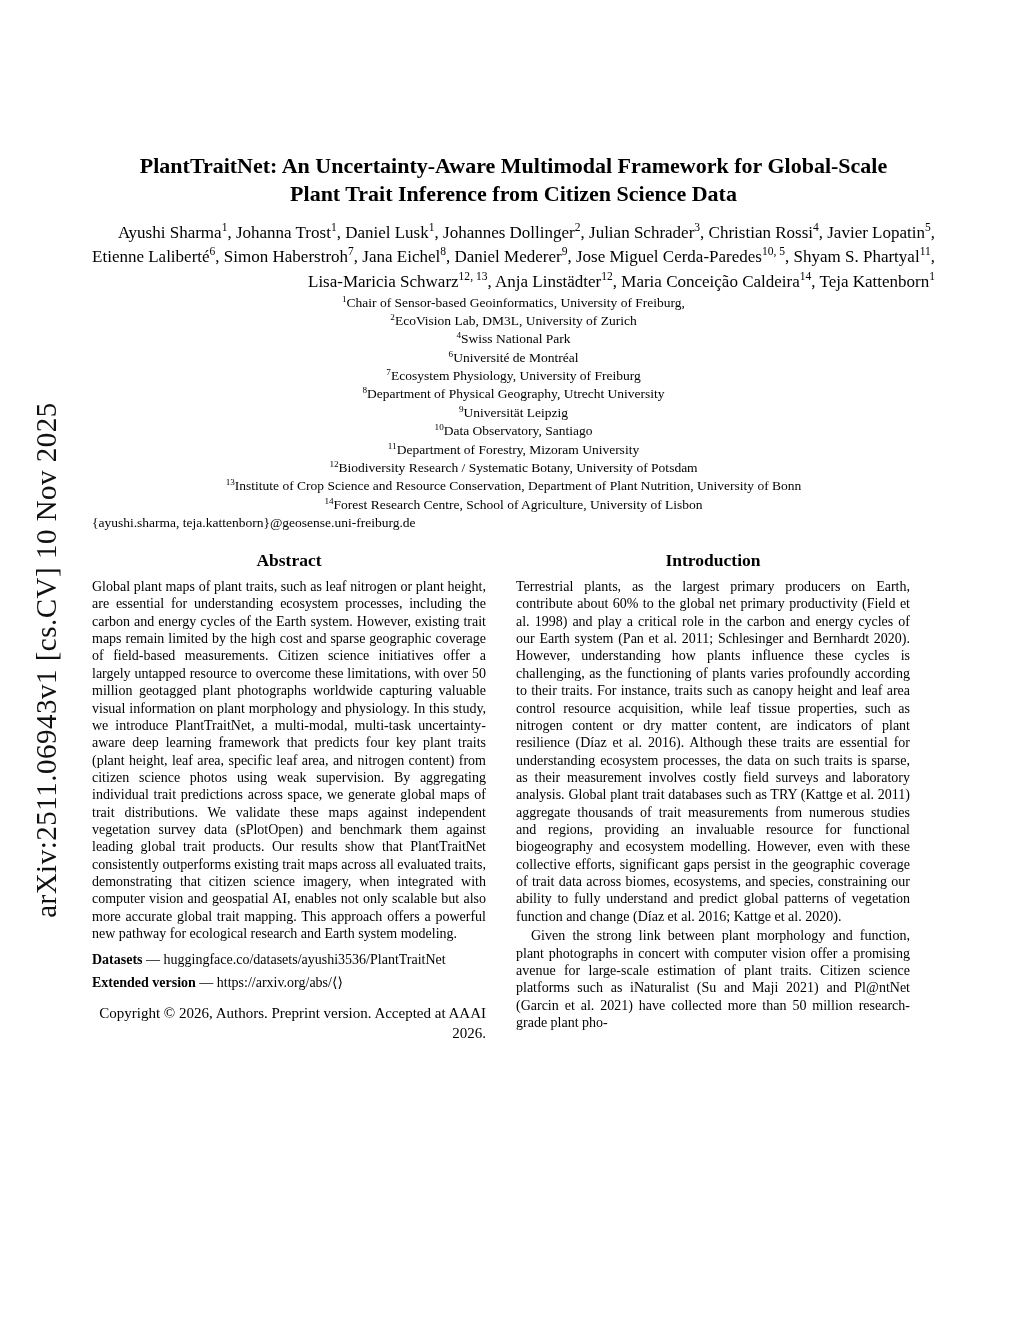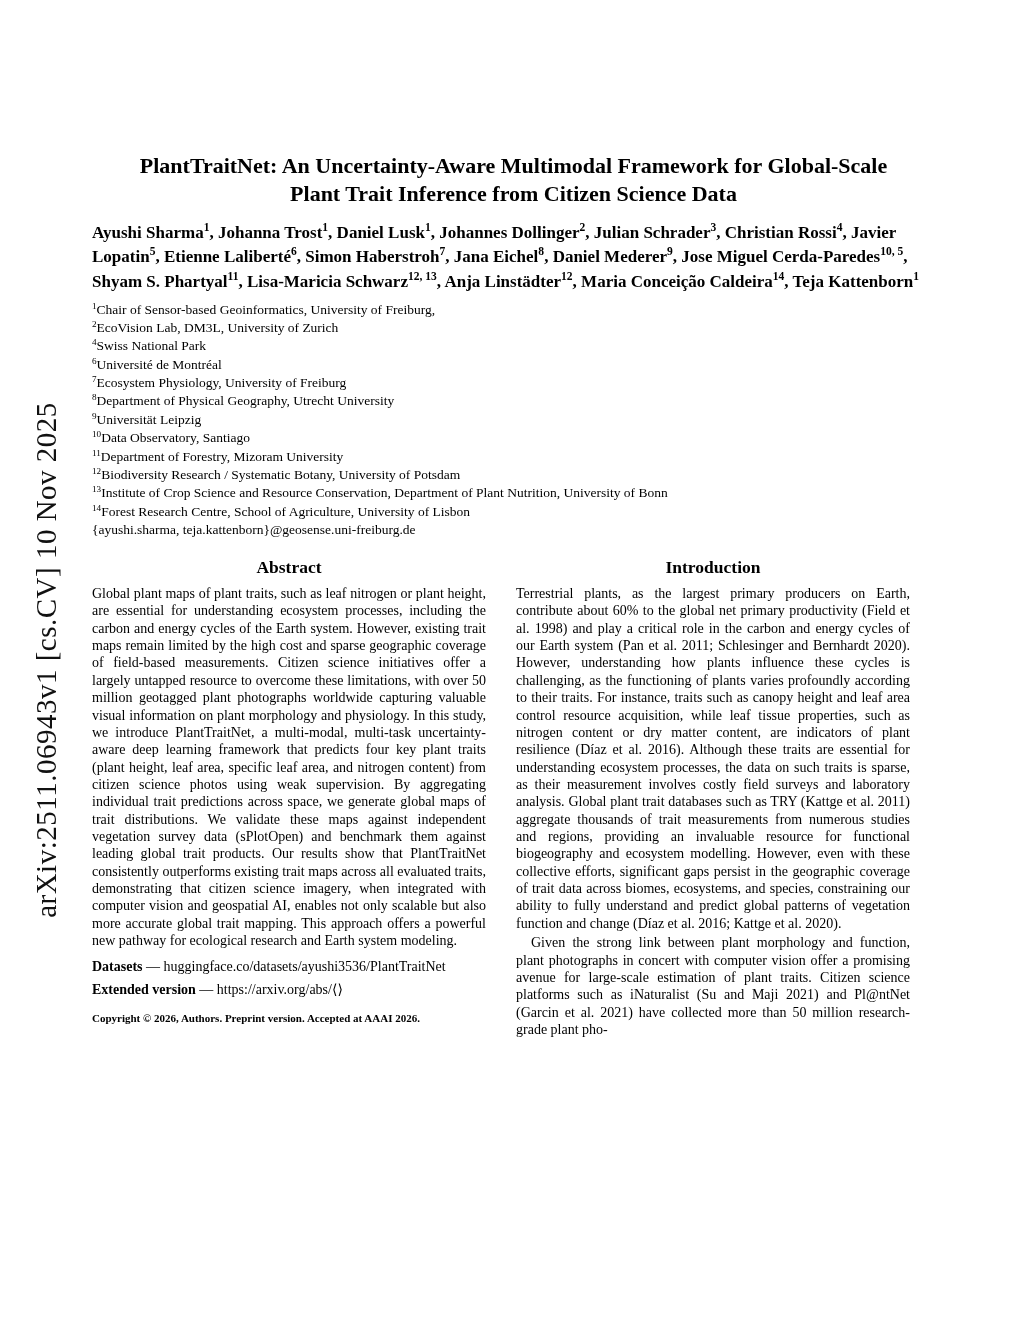--- a/index.html
+++ b/index.html
@@ -29,32 +29,31 @@
     top: 152px;
     width: 843px;
   }
   .title {
     text-align: center;
     font-weight: bold;
     font-size: 22px;
     line-height: 1.28;
   }
   .authors {
-    text-align: left;
-    font-weight: bold;
+    text-align: right;
+    font-weight: normal;
     font-size: 17px;
     line-height: 1.42;
     margin-top: 13px;
   }
   sup { font-size: 68%; line-height: 0; }
   .affiliations {
-    text-align: left;
+    text-align: center;
     font-size: 13.5px;
     line-height: 1.36;
-    margin-top: 7px;
   }
   .email {
     text-align: left;
     font-size: 13.5px;
     margin-top: 1px;
   }
   .columns {
     display: flex;
     gap: 30px;
     margin-top: 19px;
@@ -78,25 +77,24 @@
   .resource {
     font-size: 14px;
     line-height: 1.3;
     margin-top: 5px;
     padding-left: 18px;
     text-indent: -18px;
     text-align: left;
   }
   .resource .label { font-weight: bold; }
   .copyright {
-    font-size: 11px;
+    font-size: 15px;
     line-height: 1.32;
     margin-top: 12px;
-    text-align: left;
-    font-weight: bold;
+    text-align: right;
   }
 </style>
 </head>
 <body>
 
 <div class="page">
 
   <div class="watermark">arXiv:2511.06943v1  [cs.CV]  10 Nov 2025</div>
 
   <div class="content">

